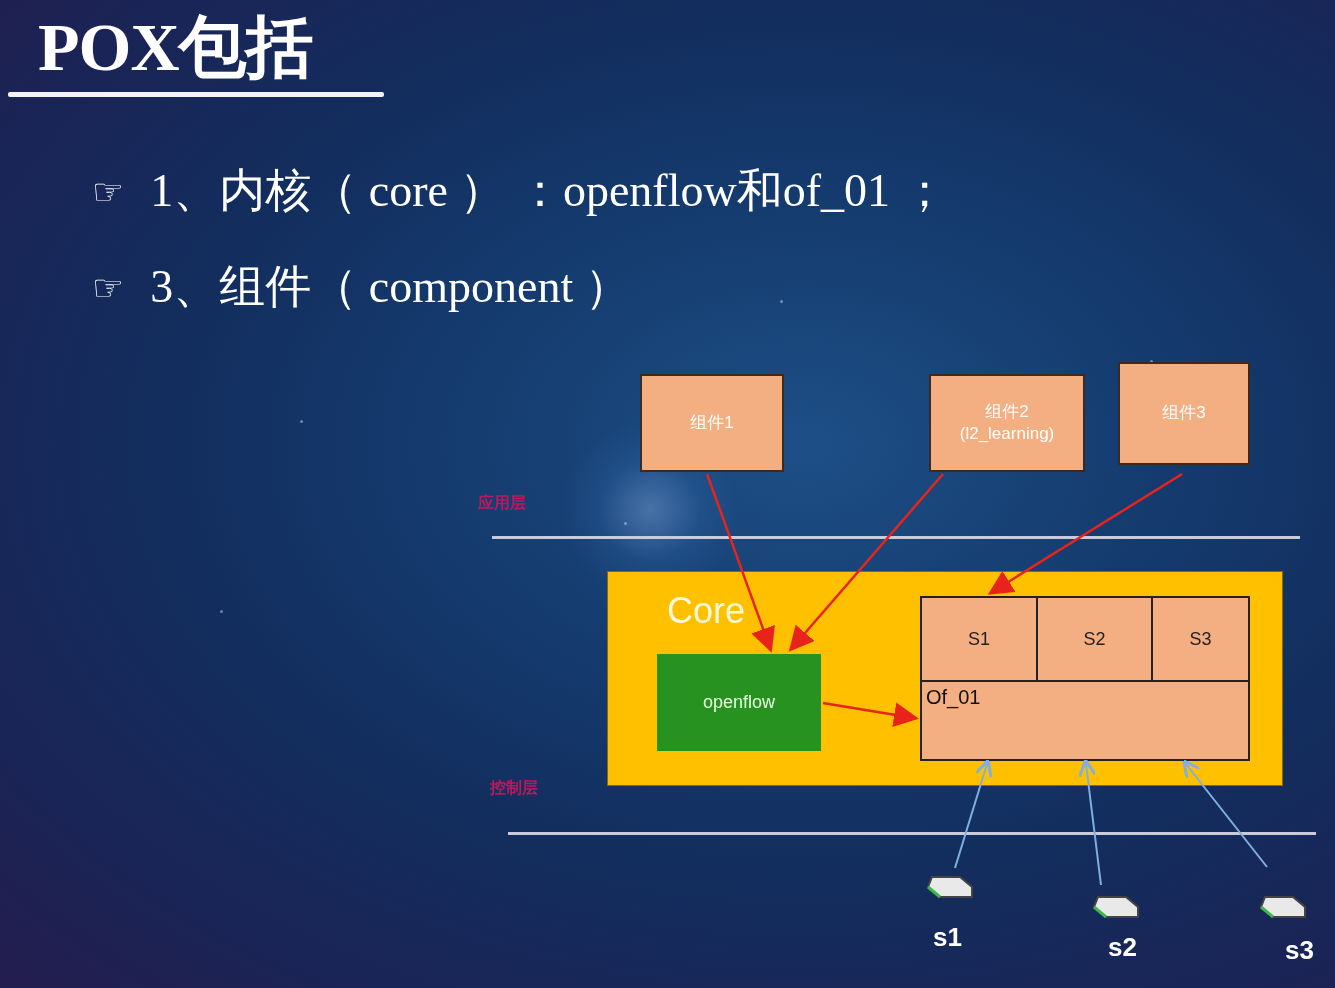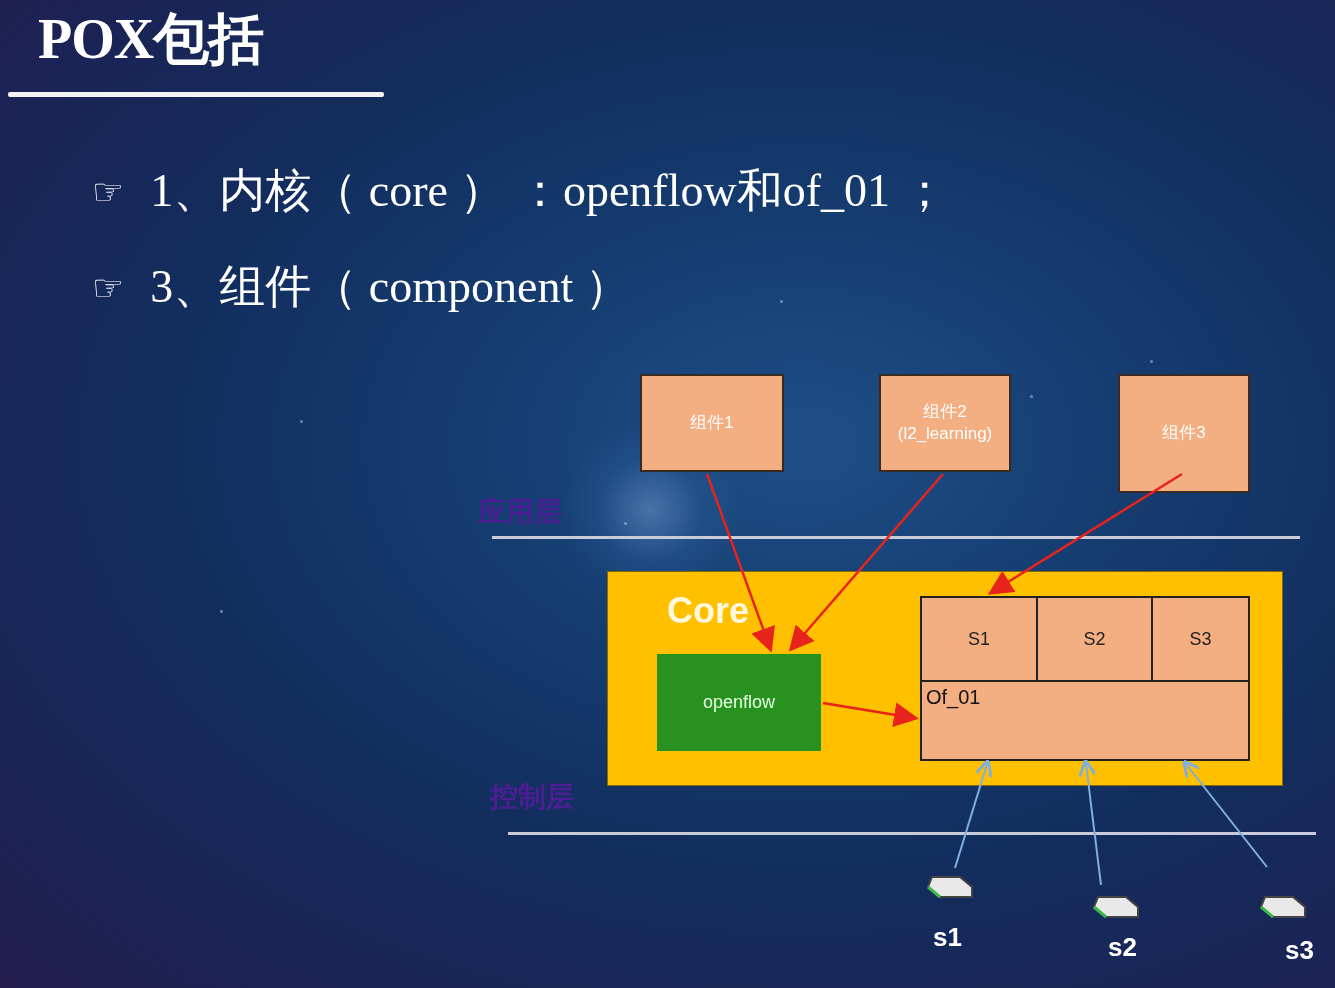--- a/index.html
+++ b/index.html
@@ -4,32 +4,32 @@
 <style>
   html, body { margin:0; padding:0; }
   body {
     width:1335px; height:988px; overflow:hidden; position:relative;
     background: radial-gradient(ellipse at 60% 45%, #1d4f86 0%, #163f73 25%, #122e5e 55%, #1a2456 80%, #241d4e 100%);
     font-family: "Liberation Serif", serif;
   }
   .glow { position:absolute; left:560px; top:420px; width:180px; height:180px; border-radius:50%;
     background: radial-gradient(circle, rgba(160,200,255,0.35) 0%, rgba(80,140,220,0.12) 40%, rgba(0,0,0,0) 70%); }
   .star { position:absolute; width:3px; height:3px; border-radius:50%; background:rgba(200,220,255,0.5); }
-  .title { position:absolute; left:38px; top:2px; font-size:56px; font-weight:bold; color:#fff; letter-spacing:-1px; }
+  .title { position:absolute; left:38px; top:2px; font-size:68px; font-weight:bold; color:#fff; letter-spacing:-1px; }
   .title-rule { position:absolute; left:8px; top:92px; width:376px; height:5px; background:#f3f3f6; border-radius:2px; }
   .bullet { position:absolute; left:92px; color:#fff; font-size:46px; display:flex; align-items:center; white-space:pre; }
   .bullet .hand { font-family:"DejaVu Sans", sans-serif; font-size:36px; margin-right:26px; color:#fff; }
   .b1 { top:160px; } .b2 { top:256px; }
   .box { position:absolute; background:#f3ae82; border:2px solid #3a2a22; box-sizing:border-box;
     display:flex; flex-direction:column; align-items:center; justify-content:center;
     color:#fff; font-family:"Liberation Sans", sans-serif; font-size:17px; text-align:center; line-height:1.3; }
-  .layer-label { position:absolute; color:#4c1d95; font-family:Liberation Sans, sans-serif; font-weight:bold; font-size:28px; }
+  .layer-label { position:absolute; color:#be185d; font-family:Liberation Sans, sans-serif; font-weight:bold; font-size:16px; }
   .layer-line { position:absolute; height:3px; background:#c9ccd8; }
   .core { position:absolute; left:607px; top:571px; width:676px; height:215px; background:#ffc000; border:1px solid #8a6a00; box-sizing:border-box; }
-  .core-label { position:absolute; left:667px; top:590px; color:#fff8dc; font-family:"Liberation Sans", sans-serif; font-size:36px;font-weight:bold; }
+  .core-label { position:absolute; left:667px; top:590px; color:#fff8dc; font-family:"Liberation Sans", sans-serif; font-size:36px; }
   .openflow { position:absolute; left:657px; top:654px; width:164px; height:97px; background:#27921f;
     color:#e6ffe0; font-family:"Liberation Sans", sans-serif; font-size:18px; display:flex; align-items:center; justify-content:center;text-align:center; }
   .of01 { position:absolute; left:920px; top:596px; width:330px; height:165px; background:#f3ae82; border:2px solid #222; box-sizing:border-box; }
   .cell { position:absolute; top:0; height:82px; border-right:2px solid #222; box-sizing:border-box;
     display:flex; align-items:center; justify-content:center; color:#222; font-family:"Liberation Sans", sans-serif; font-size:18px; }
   .of01-row { position:absolute; left:0; top:82px; width:100%; height:2px; background:#222; }
   .of01-label { position:absolute; left:4px; top:88px; color:#111; font-family:"Liberation Sans", sans-serif; font-size:20px; }
   .sw { position:absolute; width:48px; height:30px; }
   .sw-label { position:absolute; color:#fff; font-family:"Liberation Sans", sans-serif; font-weight:bold; font-size:26px; }
   svg.arrows { position:absolute; left:0; top:0; }
@@ -53,25 +53,25 @@
   <span>1、内核（ core ） ：openflow和of_01 ；</span>
 </div>
 <div class="bullet b2">
   <span class="hand">☞</span>
   <span>3、组件（ component ）</span>
 </div>
 
 <div class="box" style="left:640px;top:374px;width:144px;height:98px">
   <span>组件1</span>
 </div>
-<div class="box" style="left:879px;top:374px;width:132px;height:98px">
+<div class="box" style="left:929px;top:374px;width:156px;height:98px">
   <span>组件2</span>
   <span>(l2_learning)</span>
 </div>
-<div class="box" style="left:1118px;top:374px;width:132px;height:119px">
+<div class="box" style="left:1118px;top:362px;width:132px;height:103px">
   <span>组件3</span>
 </div>
 
 <div class="layer-label" style="left:478px;top:493px">应用层</div>
 <div class="layer-line" style="left:492px;top:536px;width:808px"></div>
 
 <div class="core"></div>
 <div class="core-label">Core</div>
 <div class="openflow">openflow</div>
 

